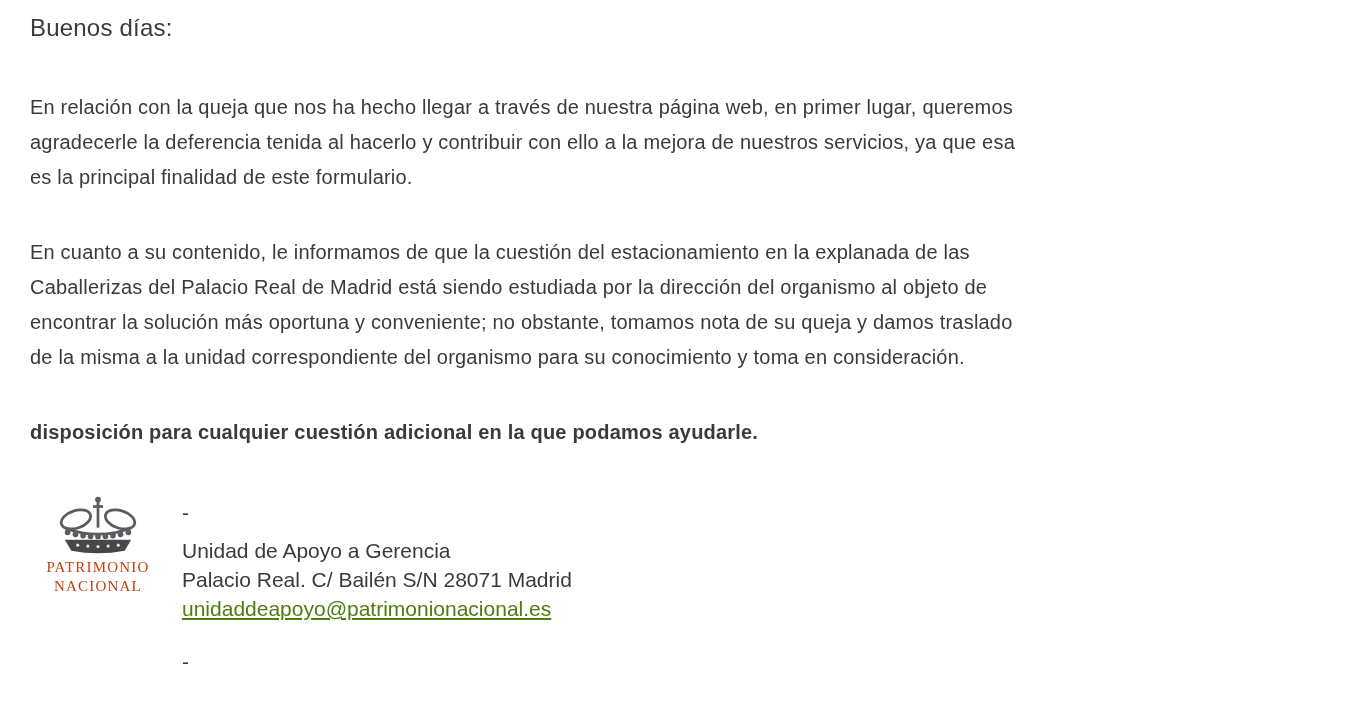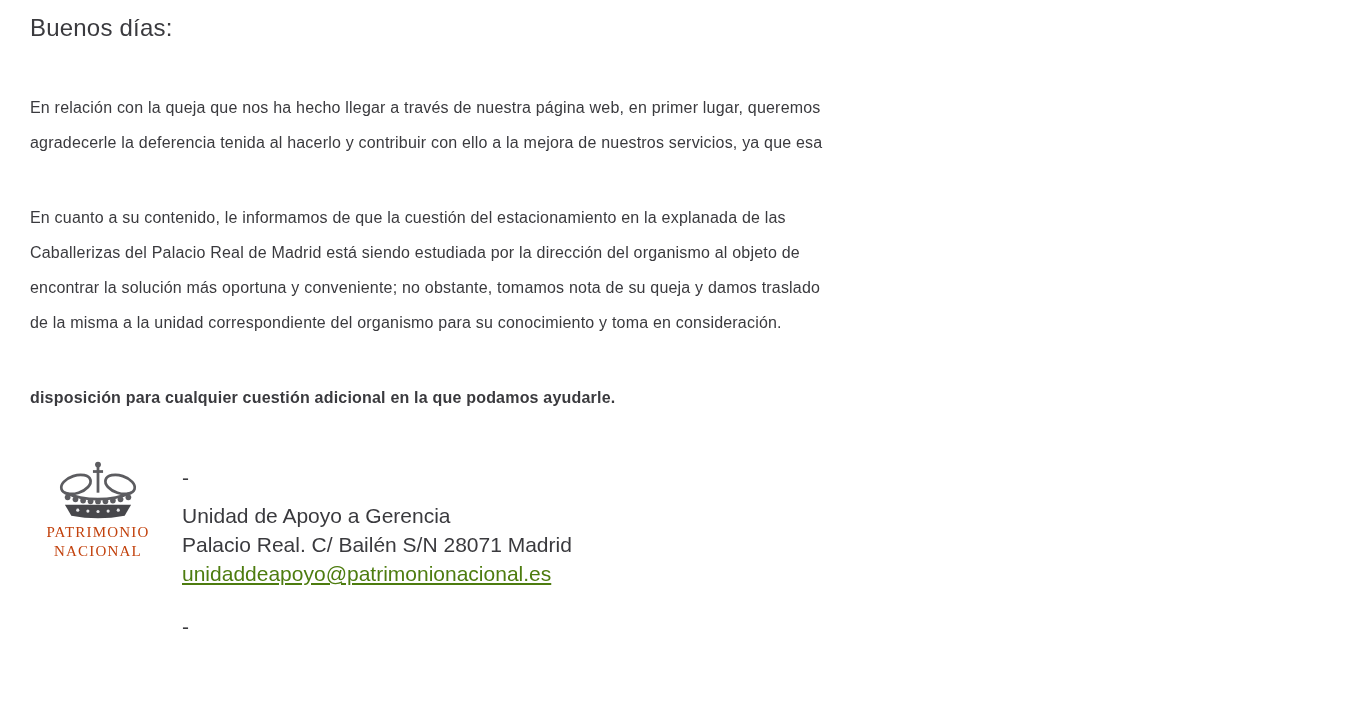--- a/index.html
+++ b/index.html
@@ -17,21 +17,21 @@
     color: #3a3a3e;
   }
   .greeting {
     font-size: 24px;
     line-height: 35px;
     letter-spacing: 0.2px;
     margin-bottom: 45px;
     white-space: nowrap;
   }
   .para {
-    font-size: 16px;
+    font-size: 20px;
     line-height: 35px;
     letter-spacing: 0.2px;
     margin-bottom: 40px;
   }
   .para .line { white-space: nowrap; }
   .para.justify .line {
     white-space: normal;
     text-align: justify;
     text-align-last: justify;
   }
@@ -81,20 +81,21 @@
 </head>
 <body>
 
 <div class="page">
 
   <p class="greeting">Buenos días:</p>
 
   <div class="para">
       <div class="line">En relación con la queja que nos ha hecho llegar a través de nuestra página web, en primer lugar, queremos</div>
       <div class="line">agradecerle la deferencia tenida al hacerlo y contribuir con ello a la mejora de nuestros servicios, ya que esa</div>
+      <div class="line">es la principal finalidad de este formulario.</div>
     </div>
 
   <div class="para">
       <div class="line">En cuanto a su contenido, le informamos de que la cuestión del estacionamiento en la explanada de las</div>
       <div class="line">Caballerizas del Palacio Real de Madrid está siendo estudiada por la dirección del organismo al objeto de</div>
       <div class="line">encontrar la solución más oportuna y conveniente; no obstante, tomamos nota de su queja y damos traslado</div>
       <div class="line">de la misma a la unidad correspondiente del organismo para su conocimiento y toma en consideración.</div>
     </div>
 
   <div class="para justify">

